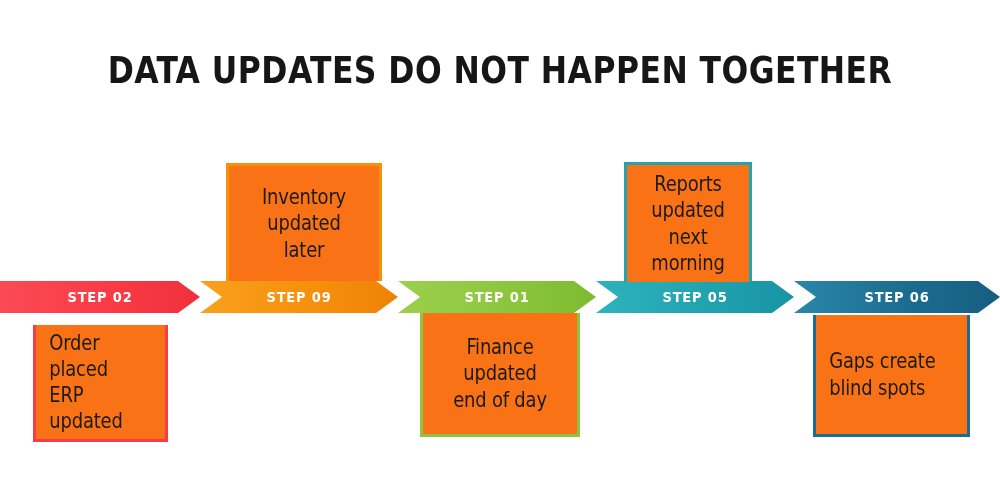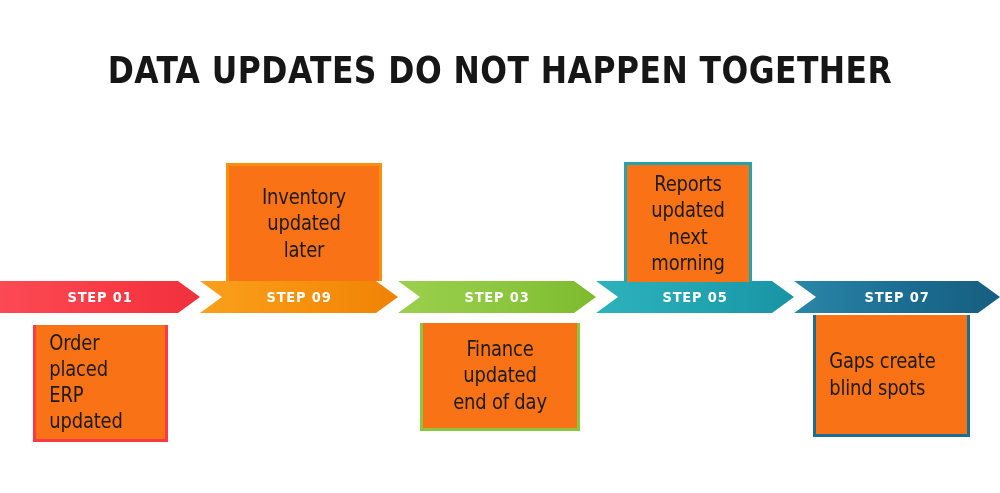--- a/index.html
+++ b/index.html
@@ -129,51 +129,51 @@
           <polygon points="0,0 178,0 200,16 178,32 0,32 0,16" fill="url(#g-step-1)"></polygon>
           <polygon points="200,0 376,0 398,16 376,32 200,32 222,16" fill="url(#g-step-2)"></polygon>
           <polygon points="398,0 574,0 596,16 574,32 398,32 420,16" fill="url(#g-step-3)"></polygon>
           <polygon points="596,0 772,0 794,16 772,32 596,32 618,16" fill="url(#g-step-4)"></polygon>
           <polygon points="794,0 978,0 1000,16 978,32 794,32 816,16" fill="url(#g-step-5)"></polygon>
         </g>
     </svg>
   </div>
 
   <div id="overlay">
-      <div class="step-label" style="left: 0px; width: 200px;">STEP 01</div>
+      <div class="step-label" style="left: 0px; width: 200px;">STEP 02</div>
       <div class="caption-box box-below" style="left: 33px; top: 325px; width: 135px; height: 117px; border-color: rgb(249, 59, 70);">
         <div class="caption-text align-left">
           <div>Order placed</div>
           <div>ERP updated</div>
         </div>
       </div>
       <div class="step-label" style="left: 200px; width: 198px;">STEP 09</div>
       <div class="caption-box box-above" style="left: 226px; top: 163px; width: 156px; height: 118px; border-color: rgb(247, 144, 13);">
         <div class="caption-text align-center">
           <div>Inventory</div>
           <div>updated later</div>
         </div>
       </div>
-      <div class="step-label" style="left: 398px; width: 198px;">STEP 03</div>
-      <div class="caption-box box-below" style="left: 420px; top: 323px; width: 160px; height: 108px; border-color: rgb(140, 198, 62);">
+      <div class="step-label" style="left: 398px; width: 198px;">STEP 01</div>
+      <div class="caption-box box-below" style="left: 420px; top: 313px; width: 160px; height: 124px; border-color: rgb(140, 198, 62);">
         <div class="caption-text align-center">
           <div>Finance</div>
           <div>updated</div>
           <div>end of day</div>
         </div>
       </div>
       <div class="step-label" style="left: 596px; width: 198px;">STEP 05</div>
       <div class="caption-box box-above" style="left: 624px; top: 162px; width: 128px; height: 120px; border-color: rgb(33, 163, 176);">
         <div class="caption-text align-center">
           <div>Reports</div>
           <div>updated</div>
           <div>next morning</div>
         </div>
       </div>
-      <div class="step-label" style="left: 794px; width: 206px;">STEP 07</div>
+      <div class="step-label" style="left: 794px; width: 206px;">STEP 06</div>
       <div class="caption-box box-below" style="left: 813px; top: 315px; width: 157px; height: 122px; border-color: rgb(27, 108, 145);">
         <div class="caption-text align-left">
           <div>Gaps create</div>
           <div>blind spots</div>
         </div>
       </div>
     </div>
 
 </div>
 

